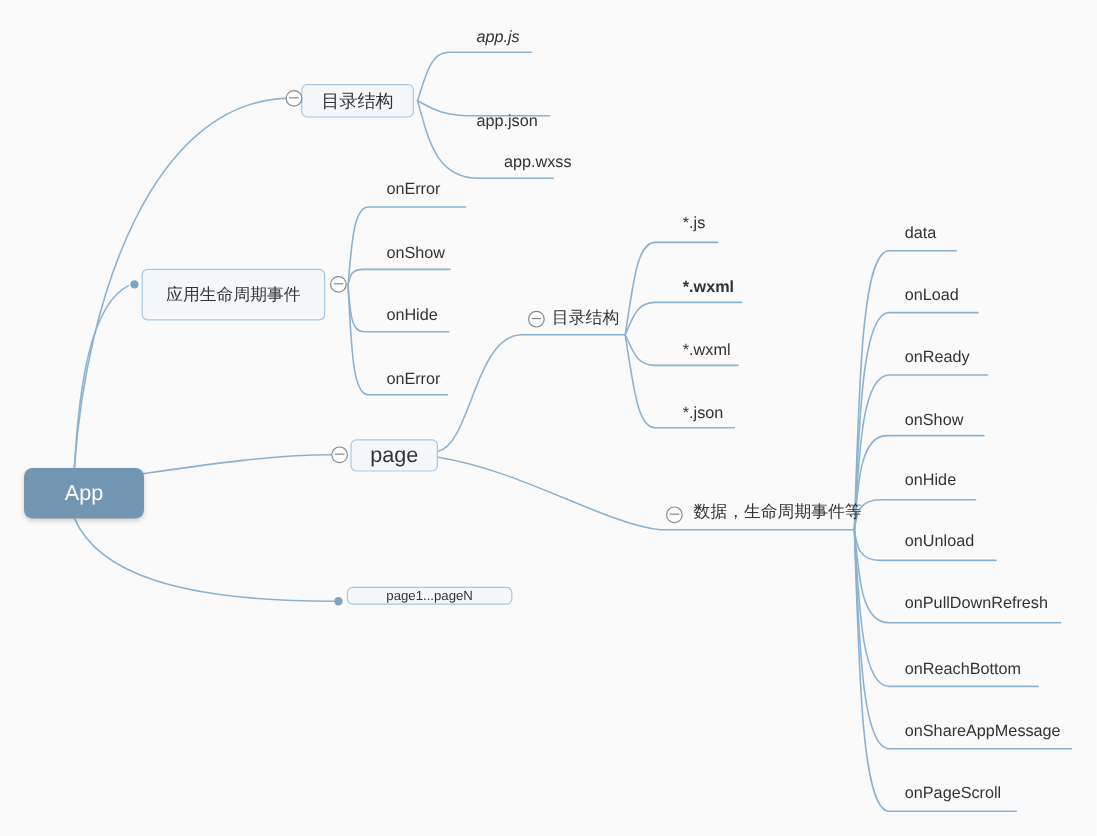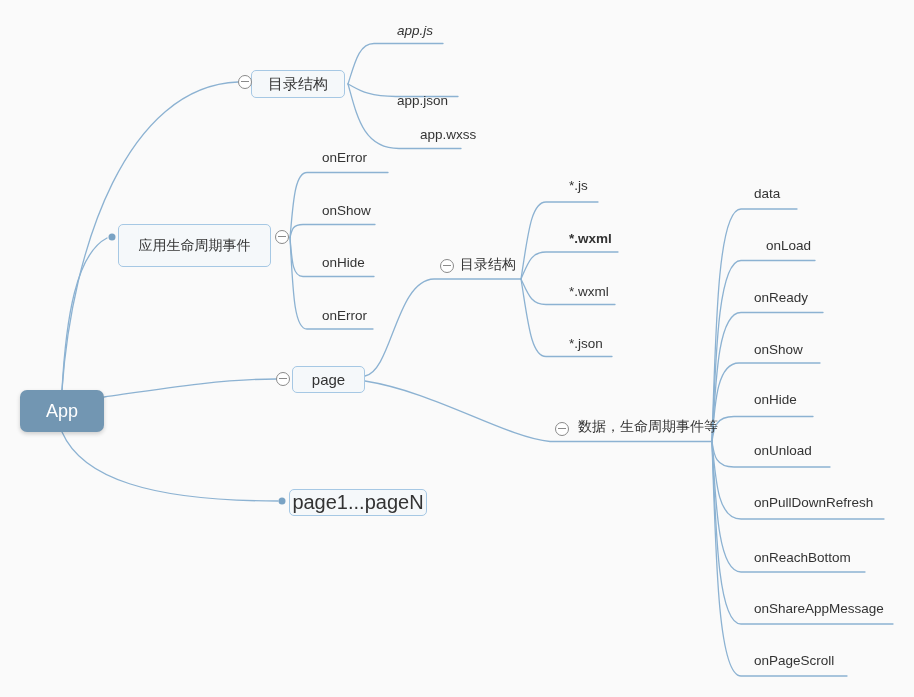--- a/index.html
+++ b/index.html
@@ -75,50 +75,50 @@
     <path class="edge" d="M712,441.5 C714,456 716,467 734,467 L830,467"></path>
     <path class="edge" d="M712,441.5 C716,487 719,519 741,519 L884,519"></path>
     <path class="edge" d="M712,441.5 C716,512 719,572 741,572 L865,572"></path>
     <path class="edge" d="M712,441.5 C716,542 719,624 741,624 L893,624"></path>
     <path class="edge" d="M712,441.5 C716,570 719,676 741,676 L847,676"></path>
 
     <circle class="dot" cx="112" cy="237" r="3.5"></circle>
     <circle class="dot" cx="282" cy="501" r="3.5"></circle>
   </svg>
 
-  <div class="node-root" style="left:20px;top:390px;width:84px;height:42px;">App</div>
+  <div class="node-root" style="left:20px;top:390px;width:100px;height:42px;">App</div>
 
   <div class="node-box" style="left:251px;top:70px;width:94px;height:28px;font-size:15px;">目录结构</div>
 
   <div class="node-box" style="left:118px;top:224px;width:153px;height:43px;">应用生命周期事件</div>
 
-  <div class="node-box" style="left:292px;top:366px;width:73px;height:27px;font-size:15px;">page</div>
+  <div class="node-box" style="left:292px;top:366px;width:73px;height:27px;font-size:18px;">page</div>
 
-  <div class="node-box" style="left:289px;top:489px;width:138px;height:27px;font-size:20px;">page1...pageN</div>
+  <div class="node-box" style="left:289px;top:489px;width:138px;height:15px;font-size:11px;">page1...pageN</div>
 
   <div class="node-line-label" style="left:460px;top:257px;">目录结构</div>
 
   <div class="node-line-label" style="left:578px;top:419px;">数据，生命周期事件等</div>
 
   <div class="leaf" style="left:397px;top:24px;font-style:italic;">app.js</div>
   <div class="leaf" style="left:397px;top:94px;">app.json</div>
   <div class="leaf" style="left:420px;top:128px;">app.wxss</div>
 
   <div class="leaf" style="left:322px;top:151px;">onError</div>
   <div class="leaf" style="left:322px;top:204px;">onShow</div>
   <div class="leaf" style="left:322px;top:256px;">onHide</div>
   <div class="leaf" style="left:322px;top:309px;">onError</div>
 
   <div class="leaf" style="left:569px;top:179px;">*.js</div>
   <div class="leaf" style="left:569px;top:232px;font-weight:bold;">*.wxml</div>
   <div class="leaf" style="left:569px;top:285px;">*.wxml</div>
   <div class="leaf" style="left:569px;top:337px;">*.json</div>
 
   <div class="leaf" style="left:754px;top:187px;">data</div>
-  <div class="leaf" style="left:754px;top:239px;margin-left:12px;">onLoad</div>
+  <div class="leaf" style="left:754px;top:239px;">onLoad</div>
   <div class="leaf" style="left:754px;top:291px;">onReady</div>
   <div class="leaf" style="left:754px;top:343px;">onShow</div>
   <div class="leaf" style="left:754px;top:393px;">onHide</div>
   <div class="leaf" style="left:754px;top:444px;">onUnload</div>
   <div class="leaf" style="left:754px;top:496px;">onPullDownRefresh</div>
   <div class="leaf" style="left:754px;top:551px;">onReachBottom</div>
   <div class="leaf" style="left:754px;top:602px;">onShareAppMessage</div>
   <div class="leaf" style="left:754px;top:654px;">onPageScroll</div>
 
   <div class="collapse" style="left:238px;top:75px;"></div>

